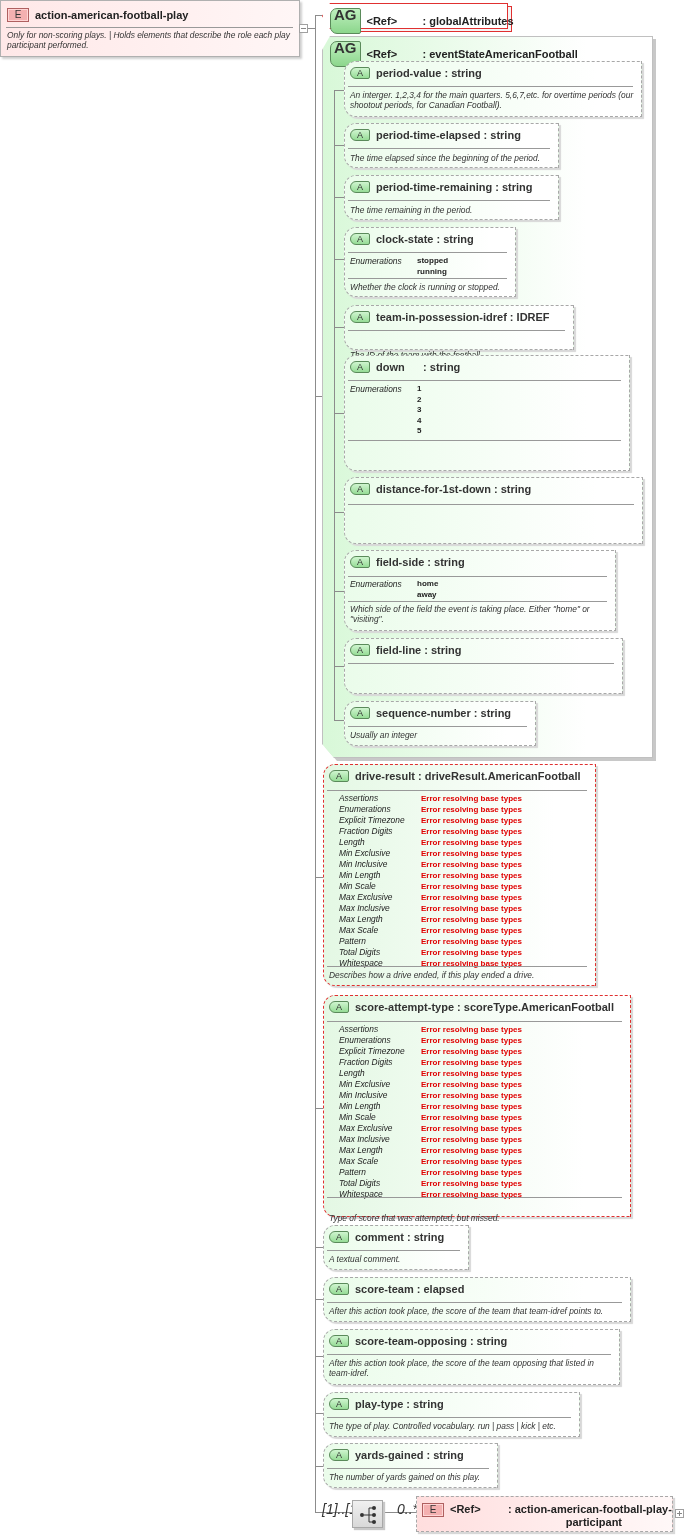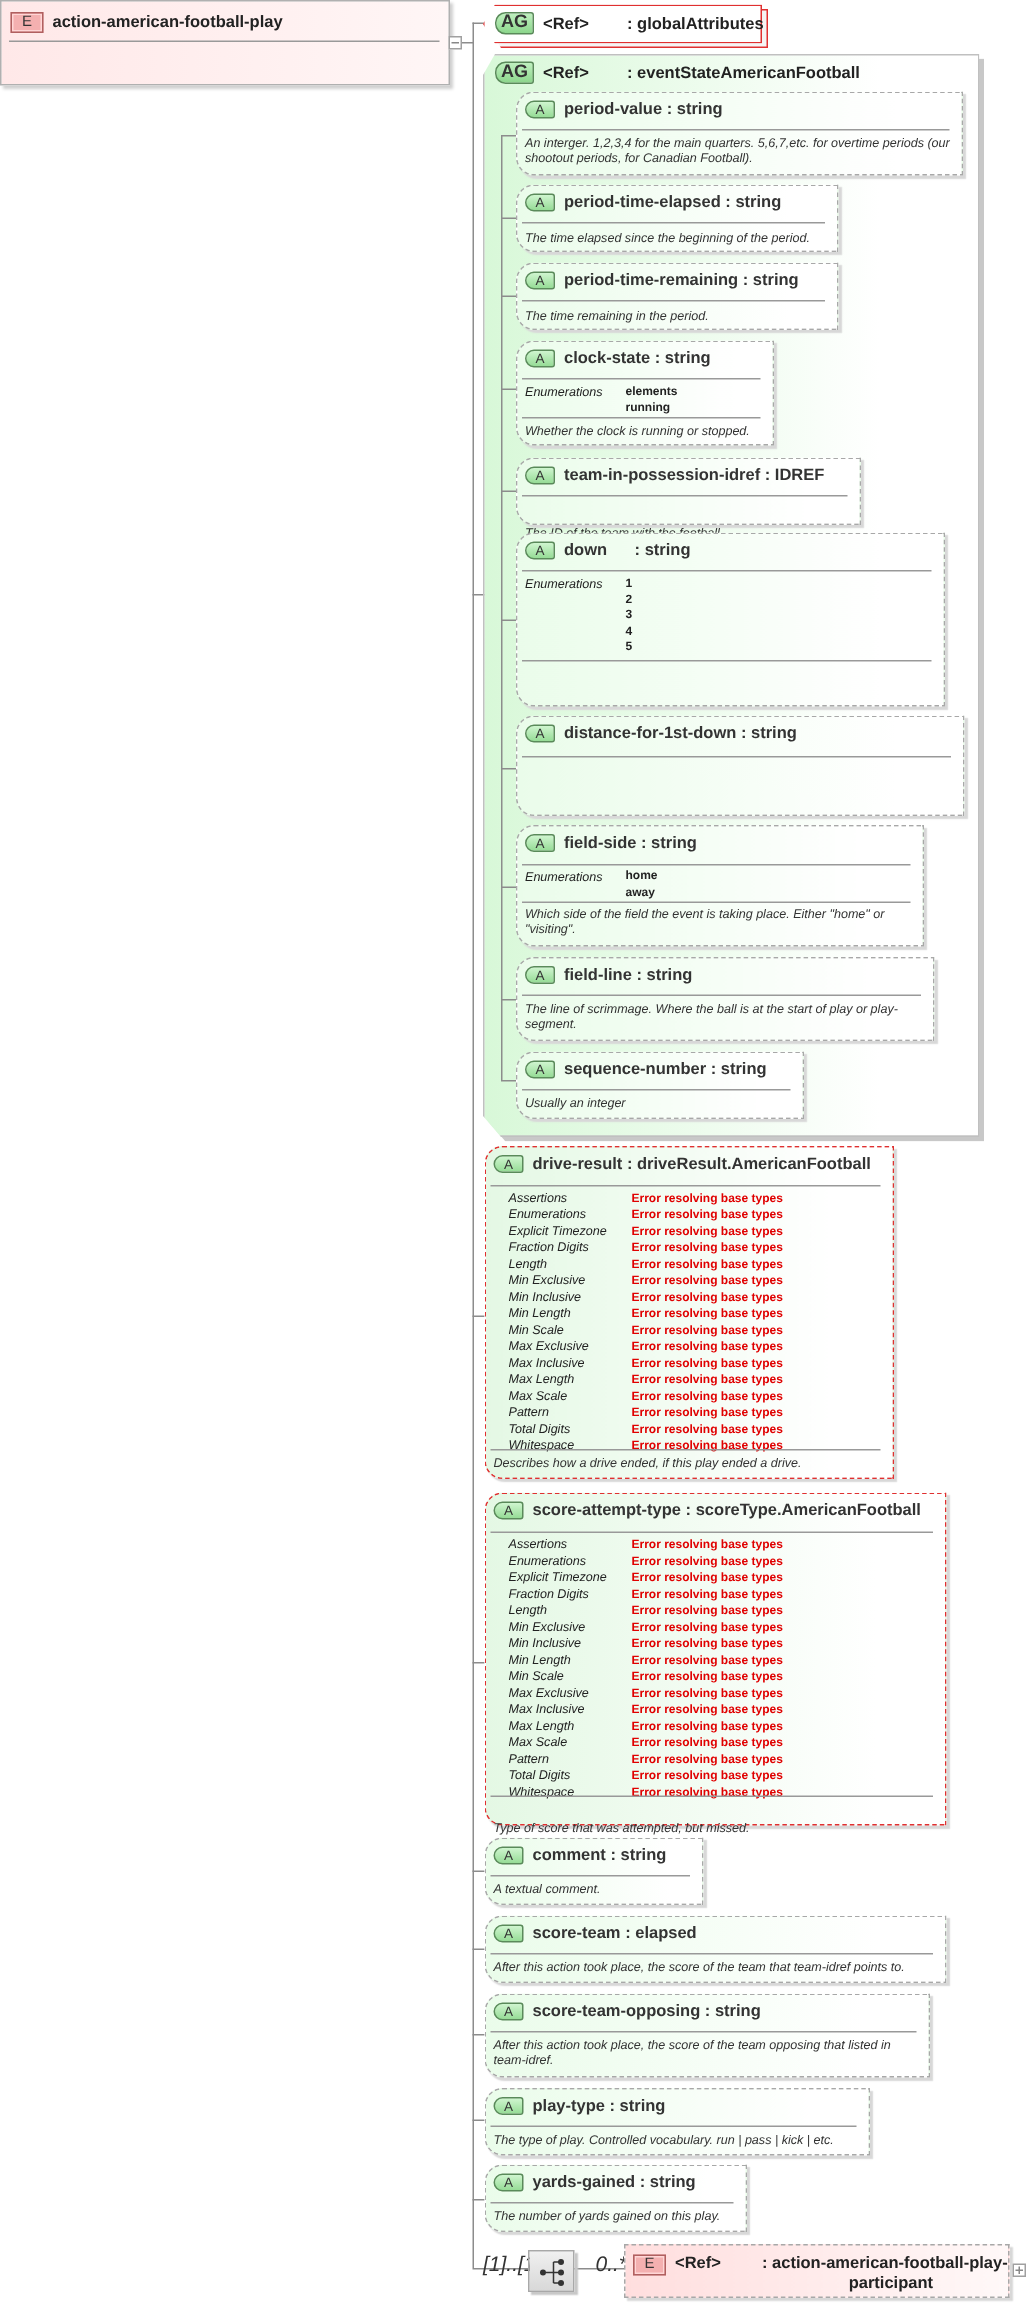--- a/index.html
+++ b/index.html
@@ -32,22 +32,22 @@
   .root-el .desc { position: absolute; left: 6px; top: 29px; right: 6px; font-size: 8.4px; font-style: italic; line-height: 10px; color: #333; }
 
   .toggle {
     position: absolute; width: 9px; height: 9px; border: 1px solid #a0a0a0; background: #fff;
   }
   .toggle::after { content: ""; position: absolute; left: 1px; right: 1px; top: 3px; height: 1px; background: #888; }
   .toggle.plus::before { content: ""; position: absolute; top: 1px; bottom: 1px; left: 3px; width: 1px; background: #888; }
 
   
   .badge-ag {
-    display: inline-block; height: 15px; padding: 0 3px; line-height: 11px;
-    font-size: 12px; color: #333;
+    display: inline-block; height: 26px; padding: 0 3px; line-height: 11px;
+    font-size: 15px; color: #333;
     background: linear-gradient(#bff0bf, #8cd68c);
     border: 1px solid #5a8a5a; border-radius: 7px 2px 2px 7px;
   }
   .badge-a {
     display: inline-block; width: 20px; height: 12px; line-height: 10px; text-align: center;
     font-size: 9px; color: #333;
     background: linear-gradient(#cff5cf, #96dc96);
     border: 1px solid #5a8a5a; border-radius: 6px 2px 2px 6px;
   }
 
@@ -132,20 +132,21 @@
 <div class="line-h" style="left:315px; top:1466px; width:8px;"></div>
 <div class="line-h" style="left:315px; top:1512px; width:37px;"></div>
 <div class="line-h" style="left:383px; top:1512px; width:33px;"></div>
 
 <div class="abs root-el">
   <div class="hdr">
     <span class="badge-e">E</span>
     <span class="title">action-american-football-play</span>
   </div>
   <div class="sep"></div>
+  <div class="desc">Only for non-scoring plays. | Holds elements that describe the role each play participant performed.</div>
 </div>
 <div class="toggle" style="left:299px; top:24px;"></div>
 
 <div class="abs ag-global-shadow"></div>
 <div class="abs ag-global"></div>
 <div class="ag-row" style="left:330px; top:8px;">
   <span class="badge-ag">AG</span>
   <span class="ref">&lt;Ref&gt;</span>
   <span>: globalAttributes</span>
 </div>
@@ -199,21 +200,21 @@
 
 <div class="attr" style="left:344px; top:227px; width:172px; height:70px;">
   <div class="ahdr">
       <span class="badge-a">A</span>
       <span class="aname">clock-state : string</span>
     </div>
   <div class="asep" style="top:24px;"></div>
   <div class="enum" style="top:28px;">
     <span class="elabel">Enumerations</span>
     <div class="evals">
-      <div>elements</div>
+      <div>stopped</div>
       <div>running</div>
     </div>
   </div>
   <div class="asep" style="top:50px;"></div>
   <div class="adesc" style="top:54px;">Whether the clock is running or stopped.</div>
 </div>
 
 <div class="attr" style="left:344px; top:305px; width:230px; height:45px;">
   <div class="ahdr">
       <span class="badge-a">A</span>
@@ -266,21 +267,20 @@
   <div class="asep" style="top:50px;"></div>
   <div class="adesc" style="top:53px;">Which side of the field the event is taking place.  Either "home" or "visiting".</div>
 </div>
 
 <div class="attr" style="left:344px; top:638px; width:279px; height:56px;">
   <div class="ahdr">
       <span class="badge-a">A</span>
       <span class="aname">field-line : string</span>
     </div>
   <div class="asep" style="top:24px;"></div>
-  <div class="adesc" style="top:28px;">The line of scrimmage. Where the ball is at the start of play or play-segment.</div>
 </div>
 
 <div class="attr" style="left:344px; top:701px; width:192px; height:45px;">
   <div class="ahdr">
       <span class="badge-a">A</span>
       <span class="aname">sequence-number : string</span>
     </div>
   <div class="asep" style="top:24px;"></div>
   <div class="adesc" style="top:28px;">Usually an integer</div>
 </div>

